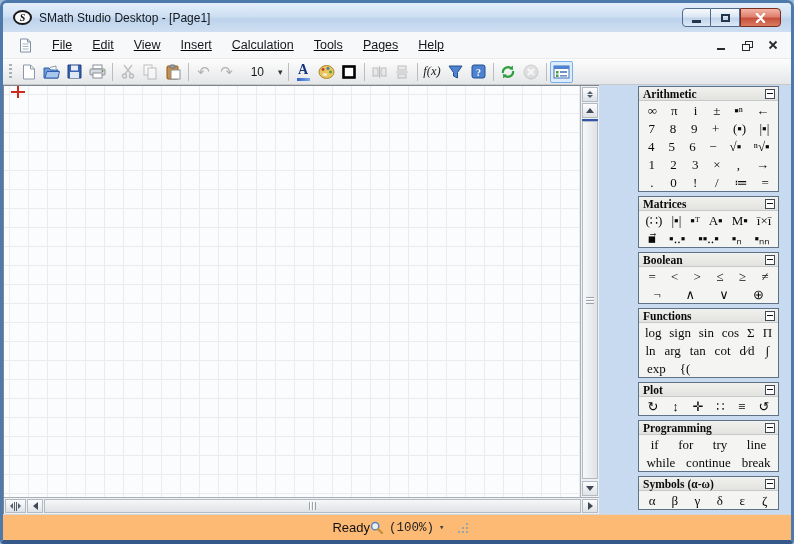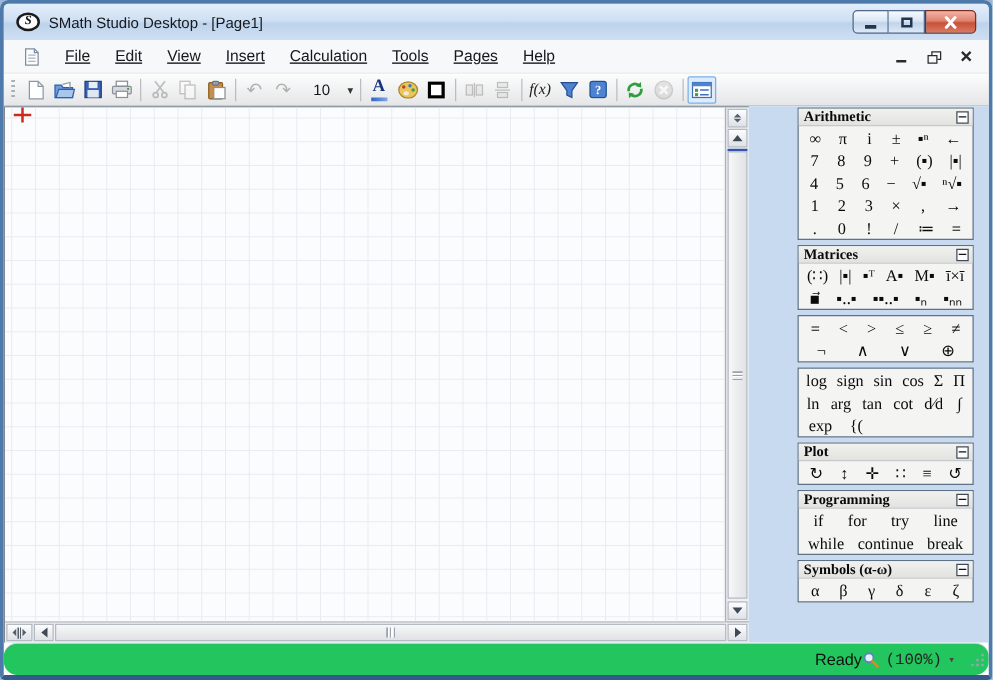--- a/index.html
+++ b/index.html
@@ -107,22 +107,22 @@
     border-bottom:1px solid #c6c9cc;}
   .pal-title{font:bold 11.5px "Liberation Serif",serif;color:#0a0a0a;white-space:nowrap;}
   .pal-min{width:10px;height:10px;border:1px solid #3f4a56;background:#fdfdfd;
     display:flex;align-items:center;justify-content:center;cursor:pointer;flex:0 0 10px;}
   .pal-min i{display:block;width:6px;height:1px;background:#111;}
   .pal-row{display:flex;justify-content:space-around;align-items:center;height:18px;padding:0 2px;}
   .pal-row.left{justify-content:flex-start;gap:10px;padding-left:6px;}
   .pal-btn{font:13px "Liberation Serif",serif;color:#0a0a0a;padding:0 2px;min-width:12px;
     text-align:center;cursor:pointer;white-space:nowrap;line-height:1;}
   
-  .statusbar{height:26px;flex:0 0 26px;background:#22c55e;border-top:1px solid #d6d6d6;
-    display:flex;align-items:center;justify-content:flex-end;padding:0 2px 0 10px;border-radius:11px;}
+  .statusbar{height:26px;flex:0 0 26px;background:#fdba74;border-top:1px solid #d6d6d6;
+    display:flex;align-items:center;justify-content:center;padding:0 2px 0 10px;}
   .status-text{font-size:13px;color:#111;}
   .zoom-group{display:flex;align-items:center;gap:5px;font-family:Liberation Mono, monospace;}
   .zoom-label{font-size:12.5px;color:#222;}
   .zoom-arrow{font-size:9px;color:#444;}
   .rgrip{position:relative;width:14px;height:14px;margin-left:6px;}
   .rgrip::before{content:"";position:absolute;right:2px;bottom:2px;width:2px;height:2px;background:#9aa2aa;
     box-shadow:-4px 0 0 #9aa2aa,0 -4px 0 #9aa2aa,-8px 0 0 #9aa2aa,-4px -4px 0 #9aa2aa,0 -8px 0 #9aa2aa;}
   svg{display:block;}
 </style>
 </head>
@@ -446,36 +446,48 @@
           </div>
           <div class="pal-row">
             <span class="pal-btn">▪⃗</span>
             <span class="pal-btn">▪‥▪</span>
             <span class="pal-btn">▪▪‥▪</span>
             <span class="pal-btn">▪ₙ</span>
             <span class="pal-btn">▪ₙₙ</span>
           </div>
         </div>
         <div class="palette">
+          <div class="pal-h">
+            <span class="pal-title">Boolean</span>
+            <span class="pal-min">
+              <i></i>
+            </span>
+          </div>
           <div class="pal-row">
             <span class="pal-btn">=</span>
             <span class="pal-btn">&lt;</span>
             <span class="pal-btn">&gt;</span>
             <span class="pal-btn">≤</span>
             <span class="pal-btn">≥</span>
             <span class="pal-btn">≠</span>
           </div>
           <div class="pal-row">
             <span class="pal-btn">¬</span>
             <span class="pal-btn">∧</span>
             <span class="pal-btn">∨</span>
             <span class="pal-btn">⊕</span>
           </div>
         </div>
         <div class="palette">
+          <div class="pal-h">
+            <span class="pal-title">Functions</span>
+            <span class="pal-min">
+              <i></i>
+            </span>
+          </div>
           <div class="pal-row">
             <span class="pal-btn">log</span>
             <span class="pal-btn">sign</span>
             <span class="pal-btn">sin</span>
             <span class="pal-btn">cos</span>
             <span class="pal-btn">Σ</span>
             <span class="pal-btn">Π</span>
           </div>
           <div class="pal-row">
             <span class="pal-btn">ln</span>

